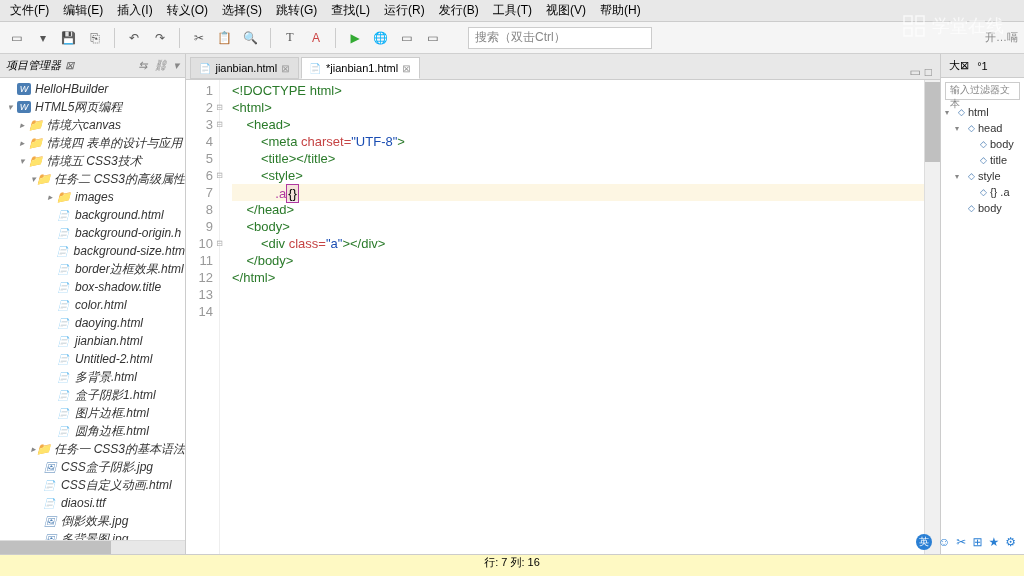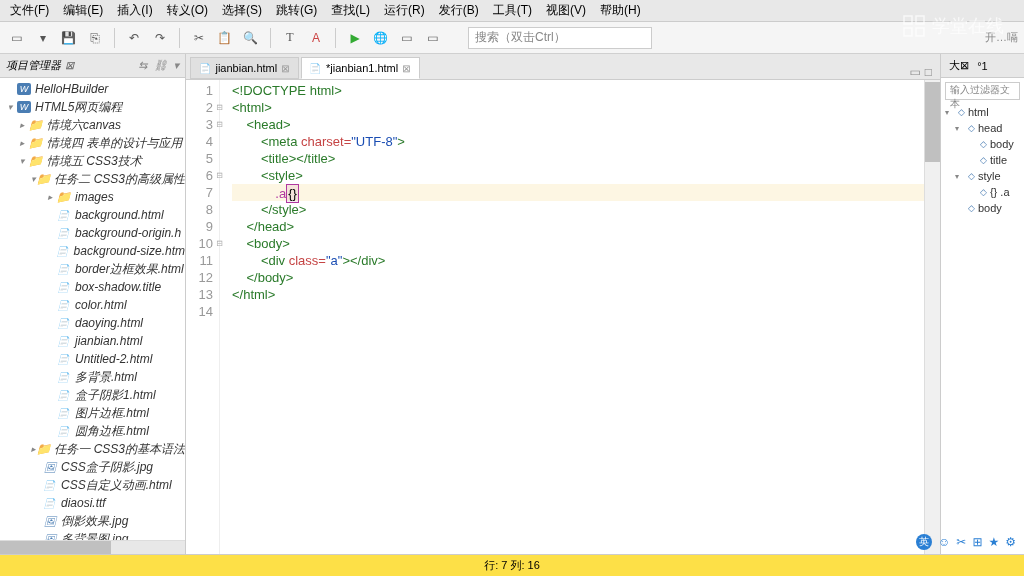--- a/index.html
+++ b/index.html
@@ -47,21 +47,21 @@
 .vscroll { width: 16px; background: #f0f0f0; border-left: 1px solid #ddd; }
 .vscroll .vthumb { width: 100%; height: 80px; background: #c0c0c0; margin-top: 2px; }
 .right-panel { width: 84px; background: #fff; border-left: 1px solid #ccc; display: flex; flex-direction: column; }
 .right-tabs { height: 24px; background: #e8e8e8; display: flex; align-items: center; font-size: 11px; border-bottom: 1px solid #ccc; padding: 0 4px; }
 .right-tabs span { padding: 0 4px; }
 .outline { padding: 4px; font-size: 11px; color: #333; }
 .outline-filter { width: 100%; border: 1px solid #ccc; height: 18px; padding: 0 4px; margin-bottom: 4px; font-size: 10px; color: #888; }
 .outline-item { display: flex; align-items: center; height: 16px; gap: 3px; }
 .oi-1 { padding-left: 10px; } .oi-2 { padding-left: 22px; }
 .diamond { color: #4a7db3; font-size: 9px; }
-.statusbar { height: 22px; background: #fde047; border-top: 1px solid #ccc; display: flex; align-items: center; font-size: 11px; padding: 0 20px; }
+.statusbar { height: 22px; background: #fef9c3; border-top: 1px solid #ccc; display: flex; align-items: center; font-size: 11px; padding: 0 20px; flex-direction: column; }
 .statusbar .center { margin: 0 auto; }
 .statusbar .right { display: flex; gap: 20px; align-items: center; }
 .account { color: #2a7fd4; text-decoration: underline; }
 .status-icons { display: flex; gap: 6px; color: #2a7fd4; align-items: center; }
 .ime-badge { background: #2a7fd4; color: #fff; border-radius: 50%; width: 16px; height: 16px; display: flex; align-items: center; justify-content: center; font-size: 10px; }
 </style>
 </head>
 <body>
 
 <div class="menubar">
@@ -350,21 +350,20 @@
           <div>14</div>
         </div>
       <div class="code">
         <div class="code-line"><span class="doctype">&lt;!DOCTYPE html&gt;</span></div>
         <div class="code-line"><span class="tag">&lt;html&gt;</span></div>
         <div class="code-line">    <span class="tag">&lt;head&gt;</span></div>
         <div class="code-line">        <span class="tag">&lt;meta </span><span class="attr">charset=</span><span class="val">"UTF-8"</span><span class="tag">&gt;</span></div>
         <div class="code-line">        <span class="tag">&lt;title&gt;&lt;/title&gt;</span></div>
         <div class="code-line">        <span class="tag">&lt;style&gt;</span></div>
         <div class="code-line hl">            <span class="sel">.a</span><span class="cursor-box">{}</span></div>
-        <div class="code-line">        <span class="tag">&lt;/style&gt;</span></div>
         <div class="code-line">    <span class="tag">&lt;/head&gt;</span></div>
         <div class="code-line">    <span class="tag">&lt;body&gt;</span></div>
         <div class="code-line">        <span class="tag">&lt;div </span><span class="attr">class=</span><span class="val">"a"</span><span class="tag">&gt;&lt;/div&gt;</span></div>
         <div class="code-line">    <span class="tag">&lt;/body&gt;</span></div>
         <div class="code-line"><span class="tag">&lt;/html&gt;</span></div>
         <div class="code-line"></div>
       </div>
       <div class="vscroll">
           <div class="vthumb"></div>
         </div>

